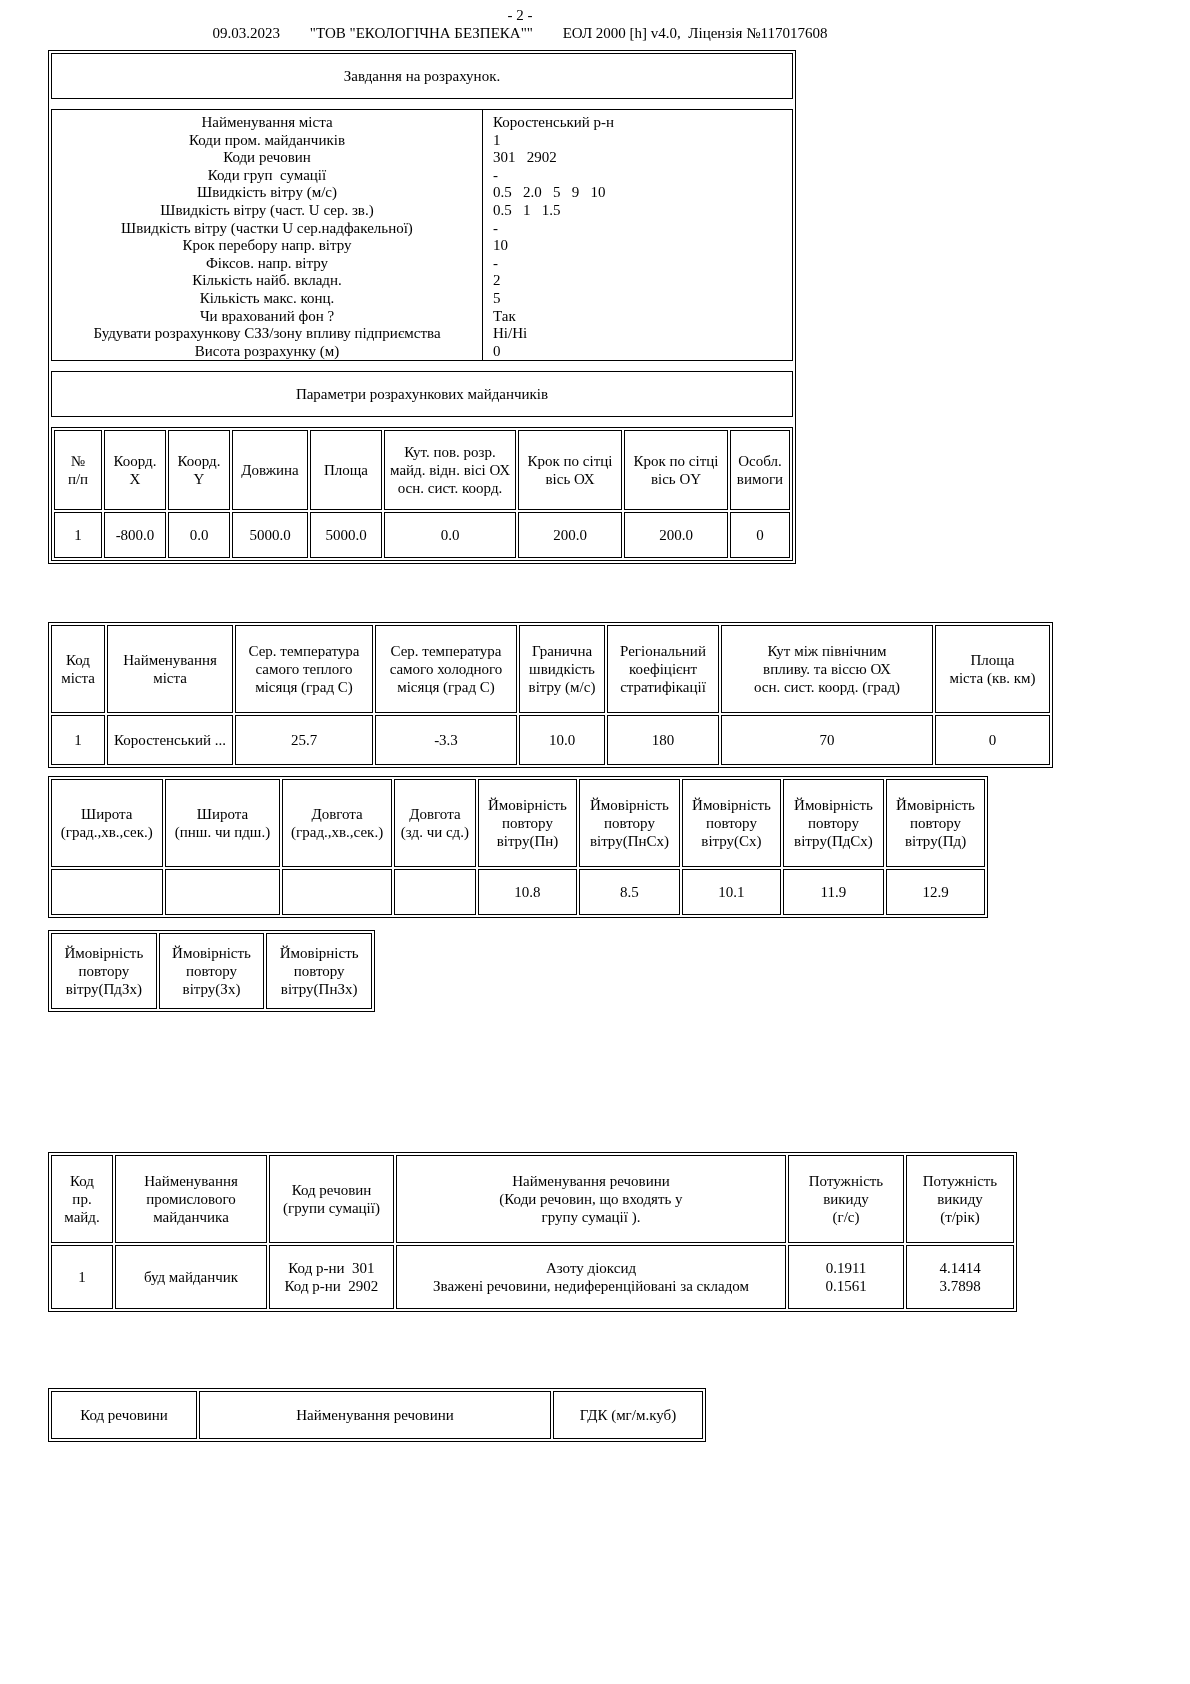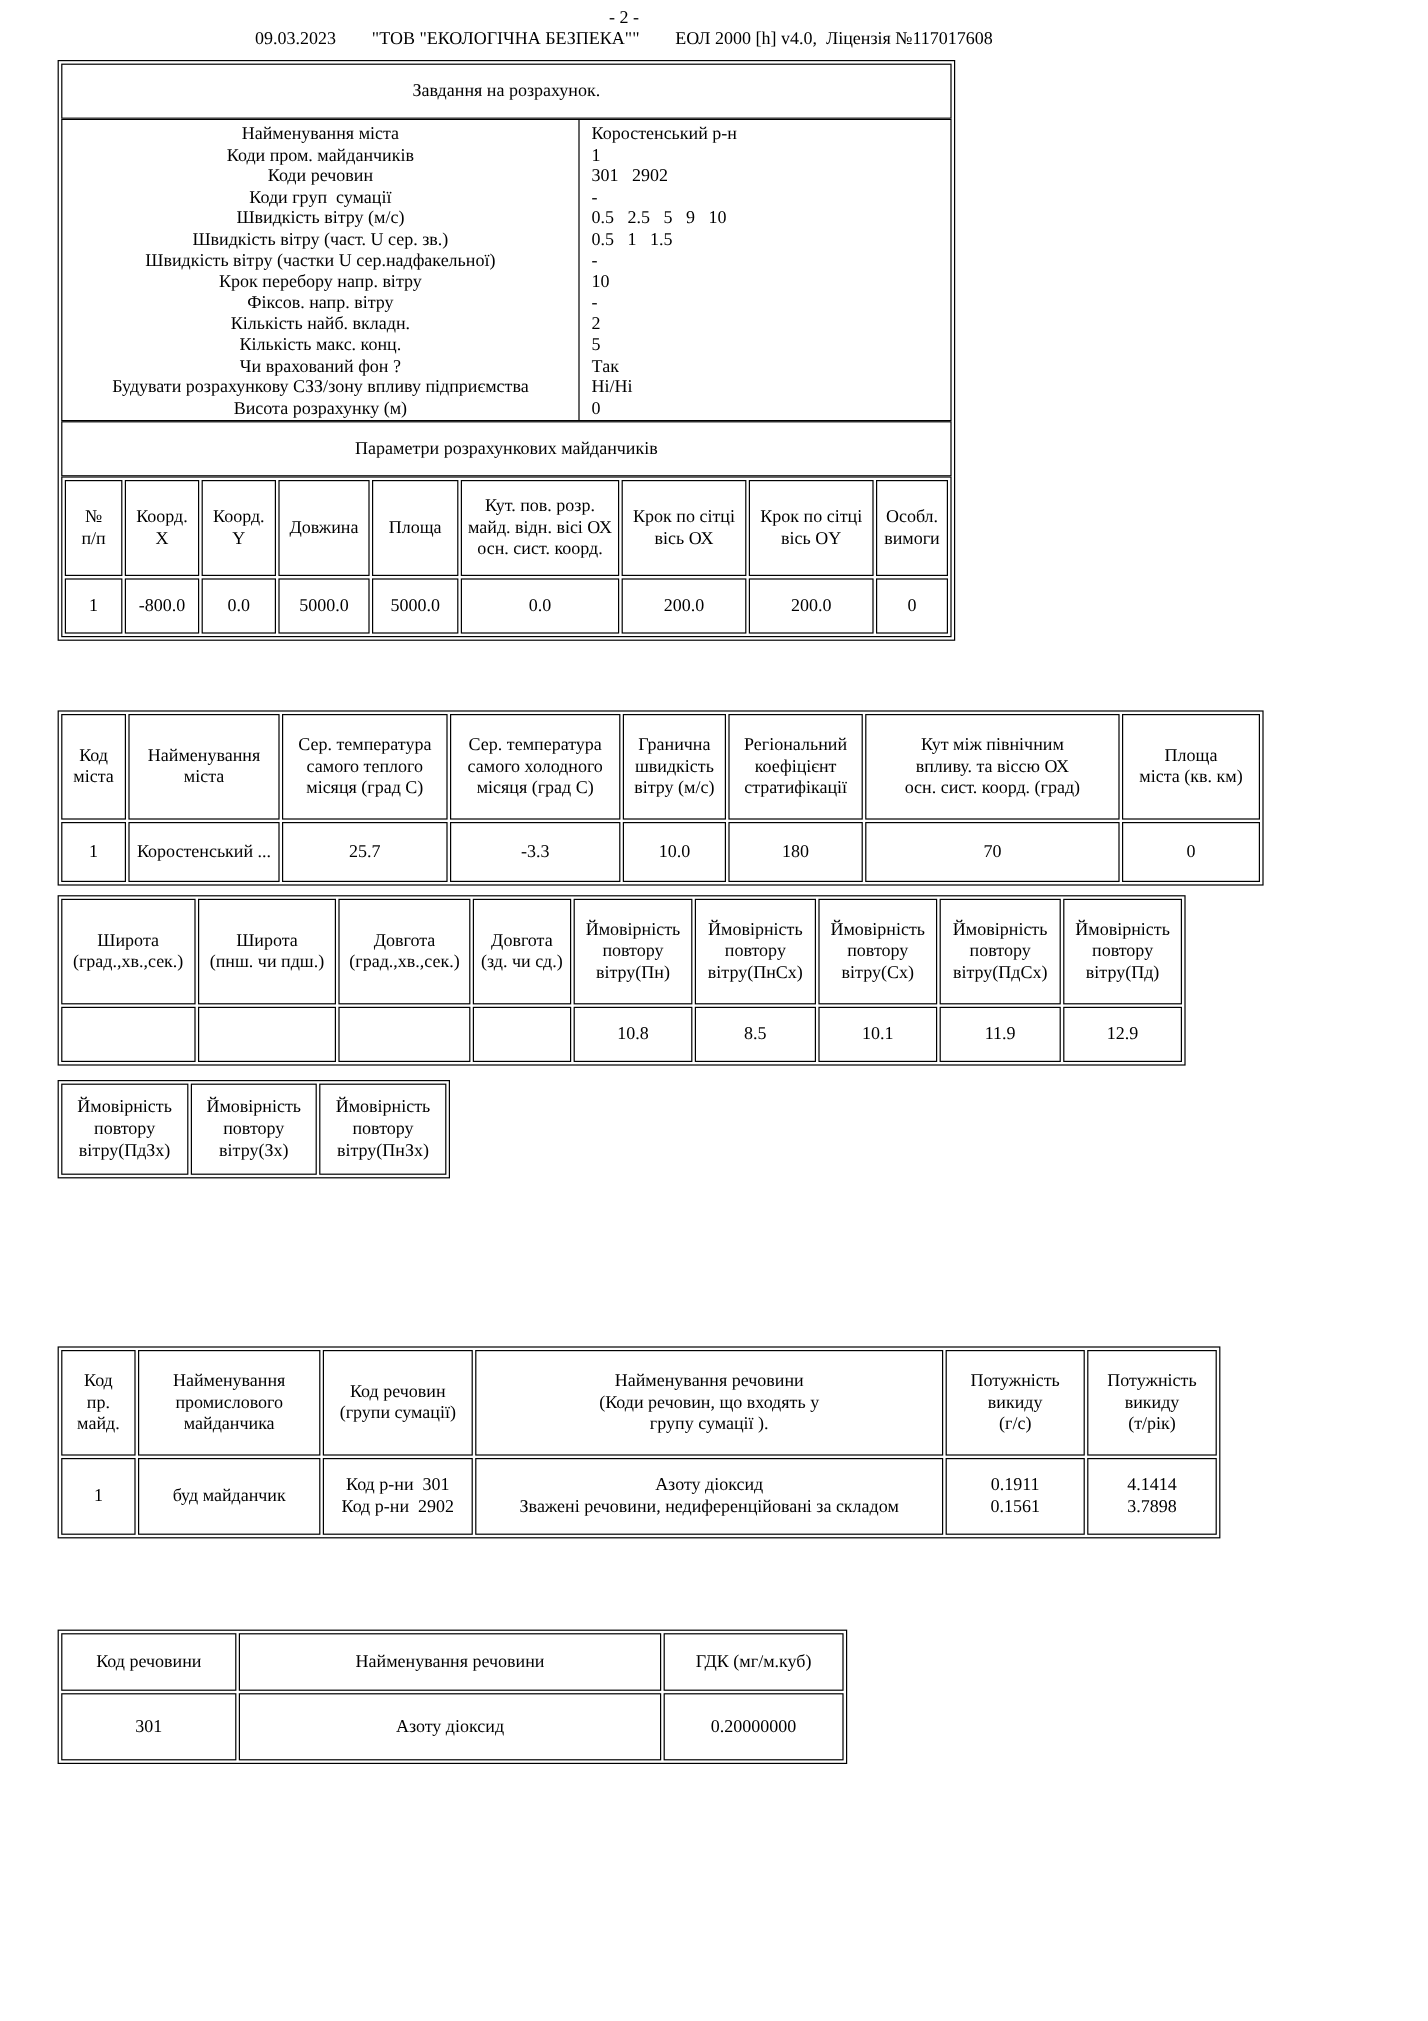--- a/index.html
+++ b/index.html
@@ -7,21 +7,21 @@
     width:1190px;height:1684px;background:#ffffff;color:#000;
     font-family:"Liberation Serif","DejaVu Serif",serif;
     font-size:15px;position:relative;overflow:hidden;
   }
   .page-header{width:950px;margin:6px 0 0 45px;text-align:center;line-height:18px;}
   .hdr2 span{white-space:pre;}
   .hdr2 .gap{display:inline-block;width:26px;}
 
   
   .outer-box{width:742px;margin:8px 0 0 48px;border:1px solid #000;padding:2px;background:#fff;}
-  .obox-section{border:1px solid #000;margin-bottom:0;background:#fff;}
+  .obox-section{border:1px solid #000;margin-bottom:10px;background:#fff;}
   .obox-title{height:44px;display:flex;align-items:center;justify-content:center;}
   .task-cols{display:flex;height:250px;}
   .task-left{width:430px;border-right:1px solid #000;text-align:center;padding-top:4px;}
   .task-right{flex:1;text-align:left;padding:4px 0 0 10px;}
   .param-line{height:17.6px;line-height:17.6px;white-space:pre;overflow:hidden;}
 
   
   table.grid{border:1px solid #000;border-collapse:separate;border-spacing:2px;table-layout:fixed;background:#fff;}
   table.grid th,table.grid td{
     border:1px solid #000;font-weight:normal;text-align:center;vertical-align:middle;
@@ -66,21 +66,21 @@
       <div class="param-line">Кількість макс. конц.</div>
       <div class="param-line">Чи врахований фон ?</div>
       <div class="param-line">Будувати розрахункову СЗЗ/зону впливу підприємства</div>
       <div class="param-line">Висота розрахунку (м)</div>
     </div>
     <div class="task-right">
       <div class="param-line">Коростенський р-н</div>
       <div class="param-line">1</div>
       <div class="param-line">301   2902</div>
       <div class="param-line">-</div>
-      <div class="param-line">0.5   2.5   5   9   10</div>
+      <div class="param-line">0.5   2.0   5   9   10</div>
       <div class="param-line">0.5   1   1.5</div>
       <div class="param-line">-</div>
       <div class="param-line">10</div>
       <div class="param-line">-</div>
       <div class="param-line">2</div>
       <div class="param-line">5</div>
       <div class="param-line">Так</div>
       <div class="param-line">Ні/Ні</div>
       <div class="param-line">0</div>
     </div>
@@ -305,19 +305,14 @@
       <col style="width:146px">
       <col style="width:352px">
       <col style="width:150px">
     </colgroup>
   <tbody>
       <tr>
     <th>Код речовини</th>
     <th>Найменування речовини</th>
     <th>ГДК (мг/м.куб)</th>
   </tr>
-  <tr>
-    <td>301</td>
-    <td>Азоту діоксид</td>
-    <td>0.20000000</td>
-  </tr>
 </tbody>
   </table>
 
 </body></html>

